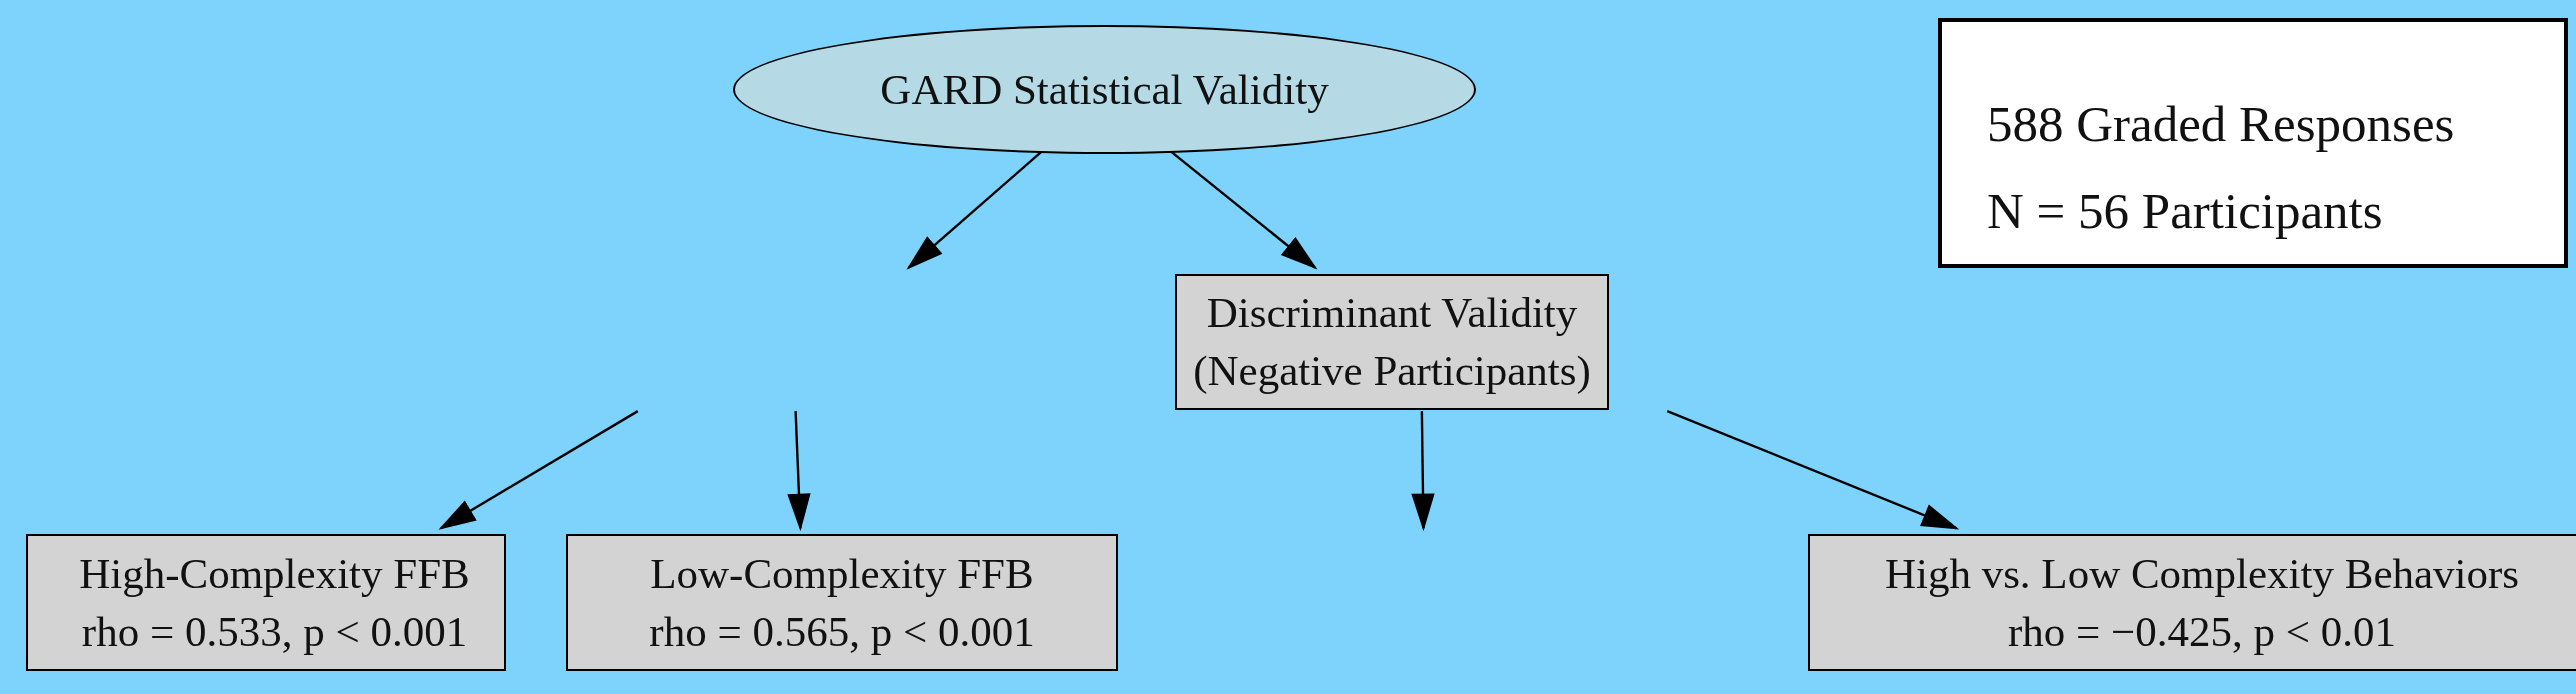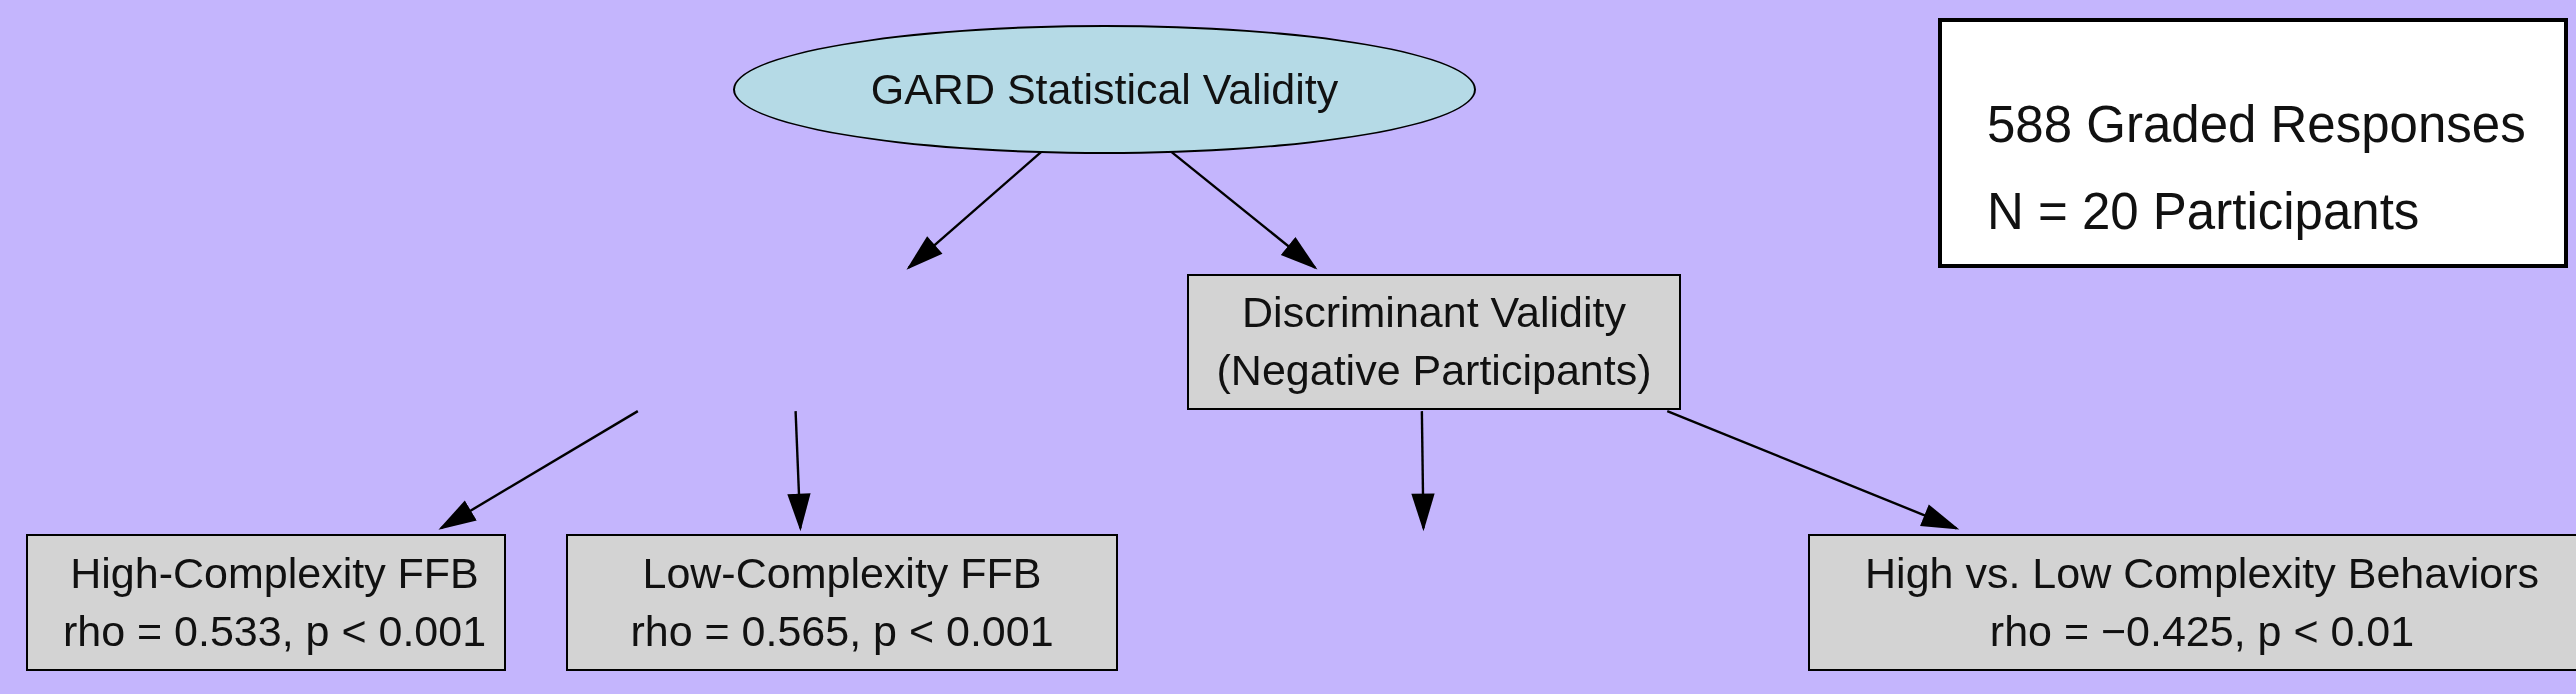--- a/index.html
+++ b/index.html
@@ -4,23 +4,23 @@
 <style>
   html, body {
     margin: 0;
     padding: 0;
     background: #ffffff;
   }
   .canvas {
     position: relative;
     width: 2576px;
     height: 694px;
-    background: #c4b5fd;
+    background: #7dd3fc;
     overflow: hidden;
-    font-family: Liberation Sans, sans-serif;
+    font-family: Liberation Serif, serif;
     color: #111111;
   }
   .edge-layer {
     position: absolute;
     left: 0; top: 0;
     width: 2576px;
     height: 694px;
     pointer-events: none;
   }
   .node {
@@ -37,21 +37,21 @@
     border: 2.4px solid #000000;
   }
   .node .nline { white-space: nowrap; }
   .node.ellipse {
     background: #b5dae6;
     border-radius: 50%;
     left: 733px; top: 25px;
     width: 743px; height: 129px;
   }
   .node.convergent   { left: 562px;  top: 274px; width: 478px; height: 136px; }
-  .node.discriminant { left: 1175px; top: 274px; width: 494px; height: 136px; margin-left: 12px; }
+  .node.discriminant { left: 1175px; top: 274px; width: 434px; height: 136px; }
   .node.leaf1 { left: 26px;   top: 534px; width: 480px; height: 137px; padding-left: 17px; }
   .node.leaf2 { left: 566px;  top: 534px; width: 552px; height: 137px; }
   .node.leaf3 { left: 1094px; top: 534px; width: 655px; height: 137px; }
   .node.leaf4 { left: 1808px; top: 534px; width: 788px; height: 137px; text-align: center; }
   .infobox {
     position: absolute;
     box-sizing: border-box;
     left: 1938px; top: 17.5px;
     width: 630px; height: 250px;
     background: #ffffff;
@@ -81,21 +81,21 @@
     <line x1="1784" y1="516" x2="1786" y2="663" marker-end="url(#arrow)"></line>
     <line x1="2092" y1="516" x2="2455" y2="663" marker-end="url(#arrow)"></line>
   </svg>
 
   <div class="node ellipse">
     <div class="nline">GARD Statistical Validity</div>
   </div>
 
   <div class="infobox">
     <div class="iline">588 Graded Responses</div>
-    <div class="iline">N = 20 Participants</div>
+    <div class="iline">N = 56 Participants</div>
   </div>
 
 
   <div class="node discriminant">
     <div class="nline">Discriminant Validity</div>
     <div class="nline">(Negative Participants)</div>
   </div>
 
   <div class="node leaf1">
     <div class="nline">High-Complexity FFB</div>

